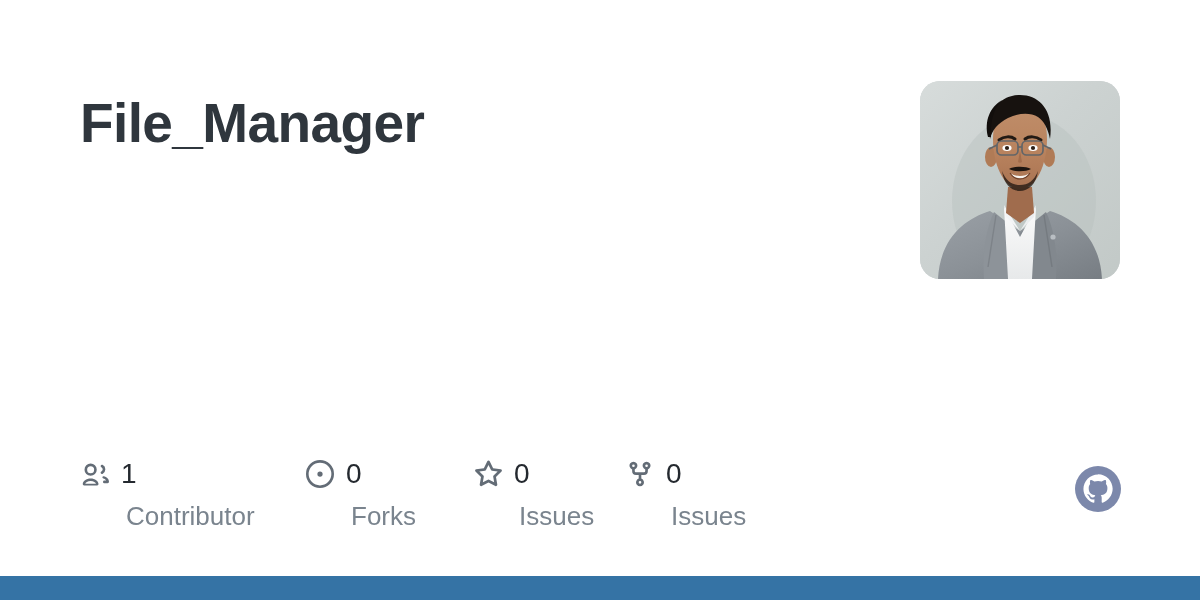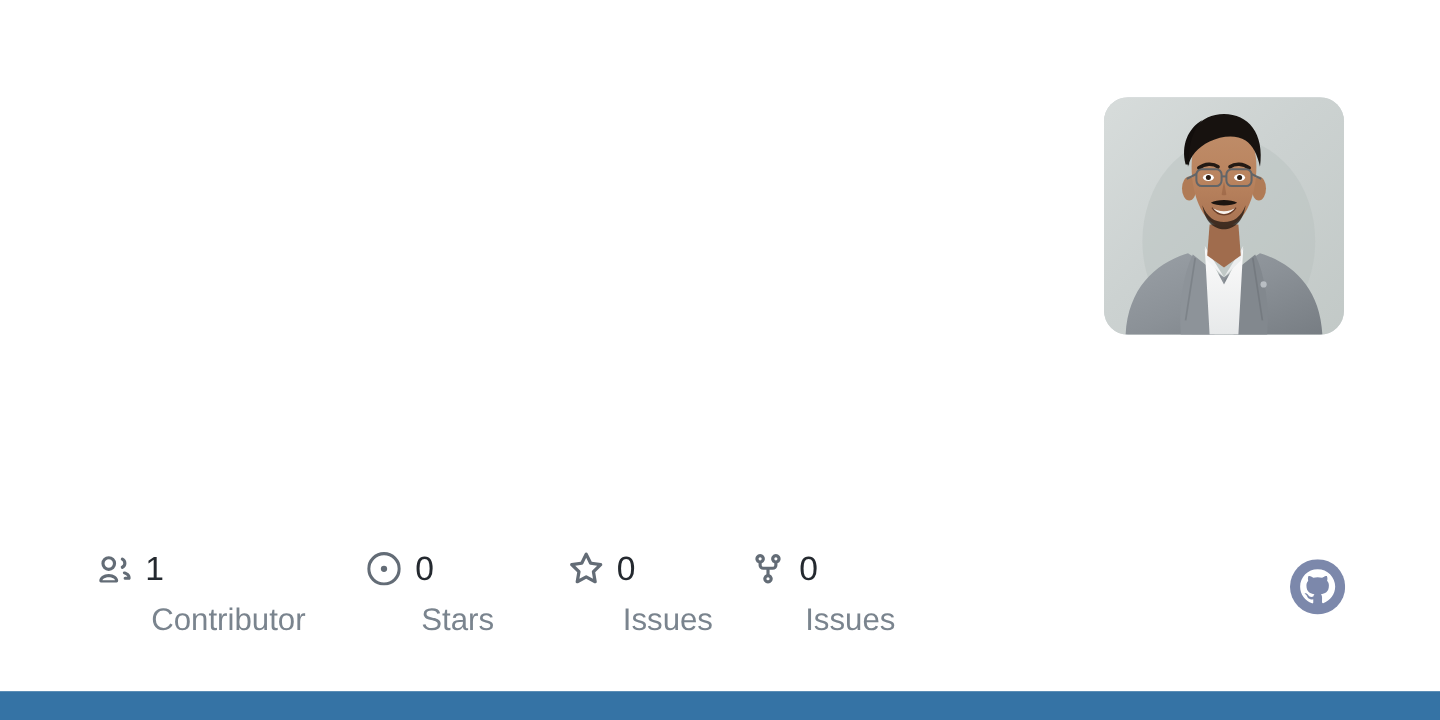--- a/index.html
+++ b/index.html
@@ -129,20 +129,21 @@
     width: 1200px;
     height: 24px;
   }
 </style>
 </head>
 <body>
 
 <div id="card" style="background: rgb(255, 255, 255);">
 
   <div id="title-block">
+    <span id="repo-name" style="color: rgb(47, 54, 61);">File_Manager</span>
   </div>
 
   <div id="avatar" style="background: rgb(207, 213, 214);">
     <svg viewBox="0 0 200 198" preserveAspectRatio="xMidYMid slice" aria-hidden="true">
       <defs>
         <linearGradient id="bgGrad" x1="0" y1="0" x2="1" y2="1">
           <stop offset="0%" stop-color="#d7dcdb"></stop>
           <stop offset="45%" stop-color="#ccd2d1"></stop>
           <stop offset="100%" stop-color="#c2c9c7"></stop>
         </linearGradient>
@@ -241,21 +242,21 @@
     <div class="stat stat-issues">
       <div class="stat-top">
         <span class="stat-icon">
           <svg width="28" height="28" viewBox="0 0 16 16" fill="currentColor" aria-hidden="true">
             <path d="M8 9.5a1.5 1.5 0 1 0 0-3 1.5 1.5 0 0 0 0 3Z"></path>
             <path d="M8 0a8 8 0 1 1 0 16A8 8 0 0 1 8 0Zm0 1.5a6.5 6.5 0 1 0 0 13 6.5 6.5 0 0 0 0-13Z"></path>
           </svg>
         </span>
         <span class="stat-value">0</span>
       </div>
-      <span class="stat-label">Stars</span>
+      <span class="stat-label">Forks</span>
     </div>
 
     <div class="stat stat-stars">
       <div class="stat-top">
         <span class="stat-icon">
           <svg width="29" height="29" viewBox="0 0 16 16" fill="currentColor" aria-hidden="true">
             <path d="M8 .25a.75.75 0 0 1 .673.418l1.882 3.815 4.21.612a.75.75 0 0 1 .416 1.279l-3.046 2.97.719 4.192a.75.75 0 0 1-1.088.791L8 12.347l-3.766 1.98a.75.75 0 0 1-1.088-.79l.72-4.194L.818 6.374a.75.75 0 0 1 .416-1.28l4.21-.611L7.327.668A.75.75 0 0 1 8 .25Zm0 2.445L6.615 5.5a.75.75 0 0 1-.564.41l-3.097.45 2.24 2.184a.75.75 0 0 1 .216.664l-.528 3.084 2.769-1.456a.75.75 0 0 1 .698 0l2.77 1.456-.53-3.084a.75.75 0 0 1 .216-.664l2.24-2.183-3.096-.45a.75.75 0 0 1-.564-.41L8 2.694Z"></path>
           </svg>
         </span>
         <span class="stat-value">0</span>

